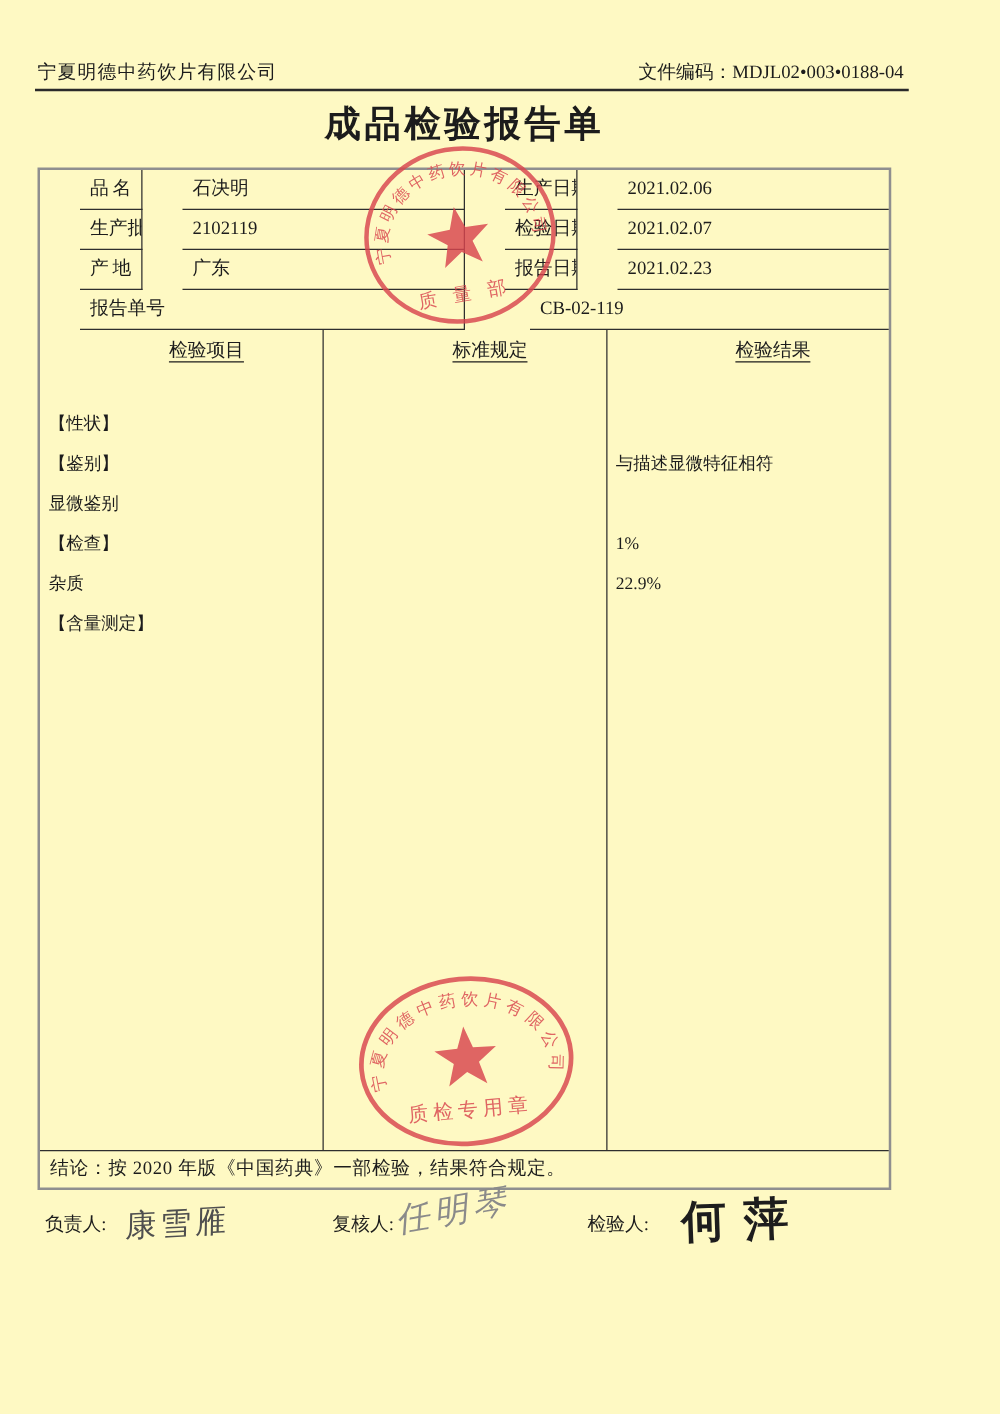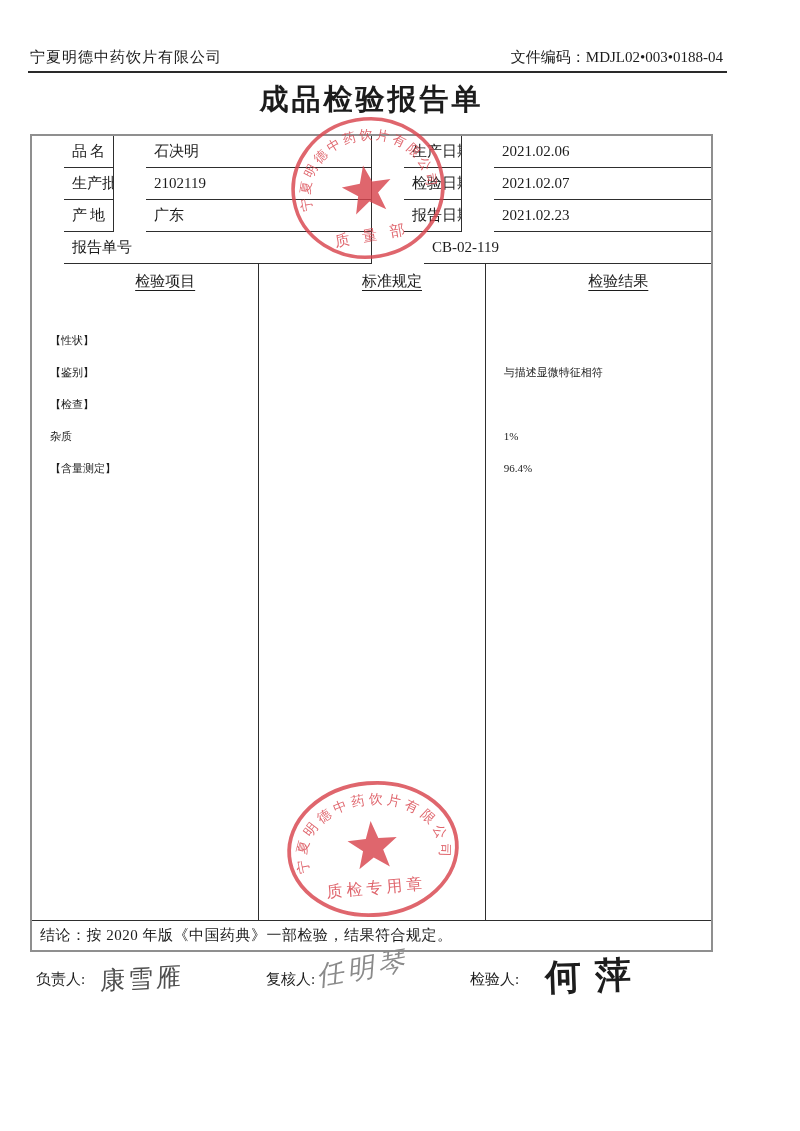--- a/index.html
+++ b/index.html
@@ -1,19 +1,19 @@
 <!DOCTYPE html>
 <html><head>
 <meta charset="utf-8">
 <style>
   * { margin:0; padding:0; box-sizing:border-box; }
   html,body { background:#e8e8e8; }
   .page {
     position:relative; width:800px; height:1131px; margin:0 auto;
-    background:#ffffff; overflow:hidden;
+    background:#fef9c3; overflow:hidden;
     font-family:"Liberation Serif","DejaVu Serif",serif;
     color:#1c1c1c; font-size:14.5px;
   }
   
   .hdr-left { position:absolute; left:30px; top:48px; font-size:15px; letter-spacing:1px; }
   .hdr-right { position:absolute; right:77px; top:48px; font-size:15px; font-family:"Liberation Serif","DejaVu Serif",serif; }
   .hdr-rule { position:absolute; left:28px; top:71px; width:699px; height:2px; background:#2a2a2a; }
   .doc-title { position:absolute; left:30px; top:80px; width:683px; text-align:center;
     font-size:29px; font-weight:bold; letter-spacing:3px; }
   
@@ -24,21 +24,21 @@
   .br { border-right:1.5px solid #2e2e2e; }
   .jlabel { text-align:justify; text-align-last:justify; }
   .repno-grid { display:grid; grid-template-columns:340px 1fr;gap:20px; }
   
   .main-grid { display:grid; grid-template-columns:1fr 1fr 1fr; height:656px; }
   .rcol { overflow:hidden; }
   .rcol + .rcol { border-left:1.5px solid #2e2e2e; }
   .col-head { margin-top:6px; height:22px; line-height:22px; text-align:center; font-size:15px;padding-left:40px; }
   .col-head span { text-decoration:underline; text-underline-offset:4px; }
   .lines { margin-top:32px; }
-  .rline { height:32px; line-height:32px; padding:0 18px; white-space:nowrap; font-size:11px; }
+  .rline { height:32px; line-height:32px; padding:0 7px; white-space:nowrap; font-size:14px; }
   
   .conclusion { height:30px; line-height:28px; border-top:1.5px solid #2e2e2e; padding:0 8px;
     font-size:15px; letter-spacing:0.5px; }
   
   .sig-label { position:absolute; font-size:15px; top:970px; }
   .sig-hand { position:absolute; white-space:nowrap; }
   .hand1 { left:100px; top:962px; font-size:25px; color:#4f4f4f; transform:rotate(-3deg) skewX(-4deg); letter-spacing:3px; }
   .hand2 { left:318px; top:950px; font-size:27px; color:#8a8a8a; transform:rotate(-10deg) skewX(-14deg); letter-spacing:4px; }
   .hand3 { left:545px; top:952px; font-size:36px; color:#1d1d1d; transform:rotate(-2deg); letter-spacing:14px; font-weight:bold; }
   
@@ -80,39 +80,40 @@
       <div class="cell">CB-02-119</div>
     </div>
 
     <div class="main-grid">
 
       <div class="rcol">
         <div class="col-head"><span>检验项目</span></div>
         <div class="lines">
           <div class="rline">【性状】</div>
           <div class="rline">【鉴别】</div>
+          <div class="rline">显微鉴别</div>
           <div class="rline">【检查】</div>
           <div class="rline">杂质</div>
           <div class="rline">【含量测定】</div>
           <div class="rline"></div>
         </div>
       </div>
 
       <div class="rcol">
         <div class="col-head"><span>标准规定</span></div>
       </div>
 
       <div class="rcol">
         <div class="col-head"><span>检验结果</span></div>
         <div class="lines">
           <div class="rline"></div>
           <div class="rline">与描述显微特征相符</div>
           <div class="rline"></div>
           <div class="rline">1%</div>
-          <div class="rline">96.4%</div>
+          <div class="rline">22.9%</div>
           <div class="rline"></div>
         </div>
       </div>
     </div>
 
     <div class="conclusion">结论：按 2020 年版《中国药典》一部检验，结果符合规定。</div>
   </div>
 
   <div class="sig-label" style="left:36px">负责人:</div>
   <div class="sig-hand hand1">康雪雁</div>

